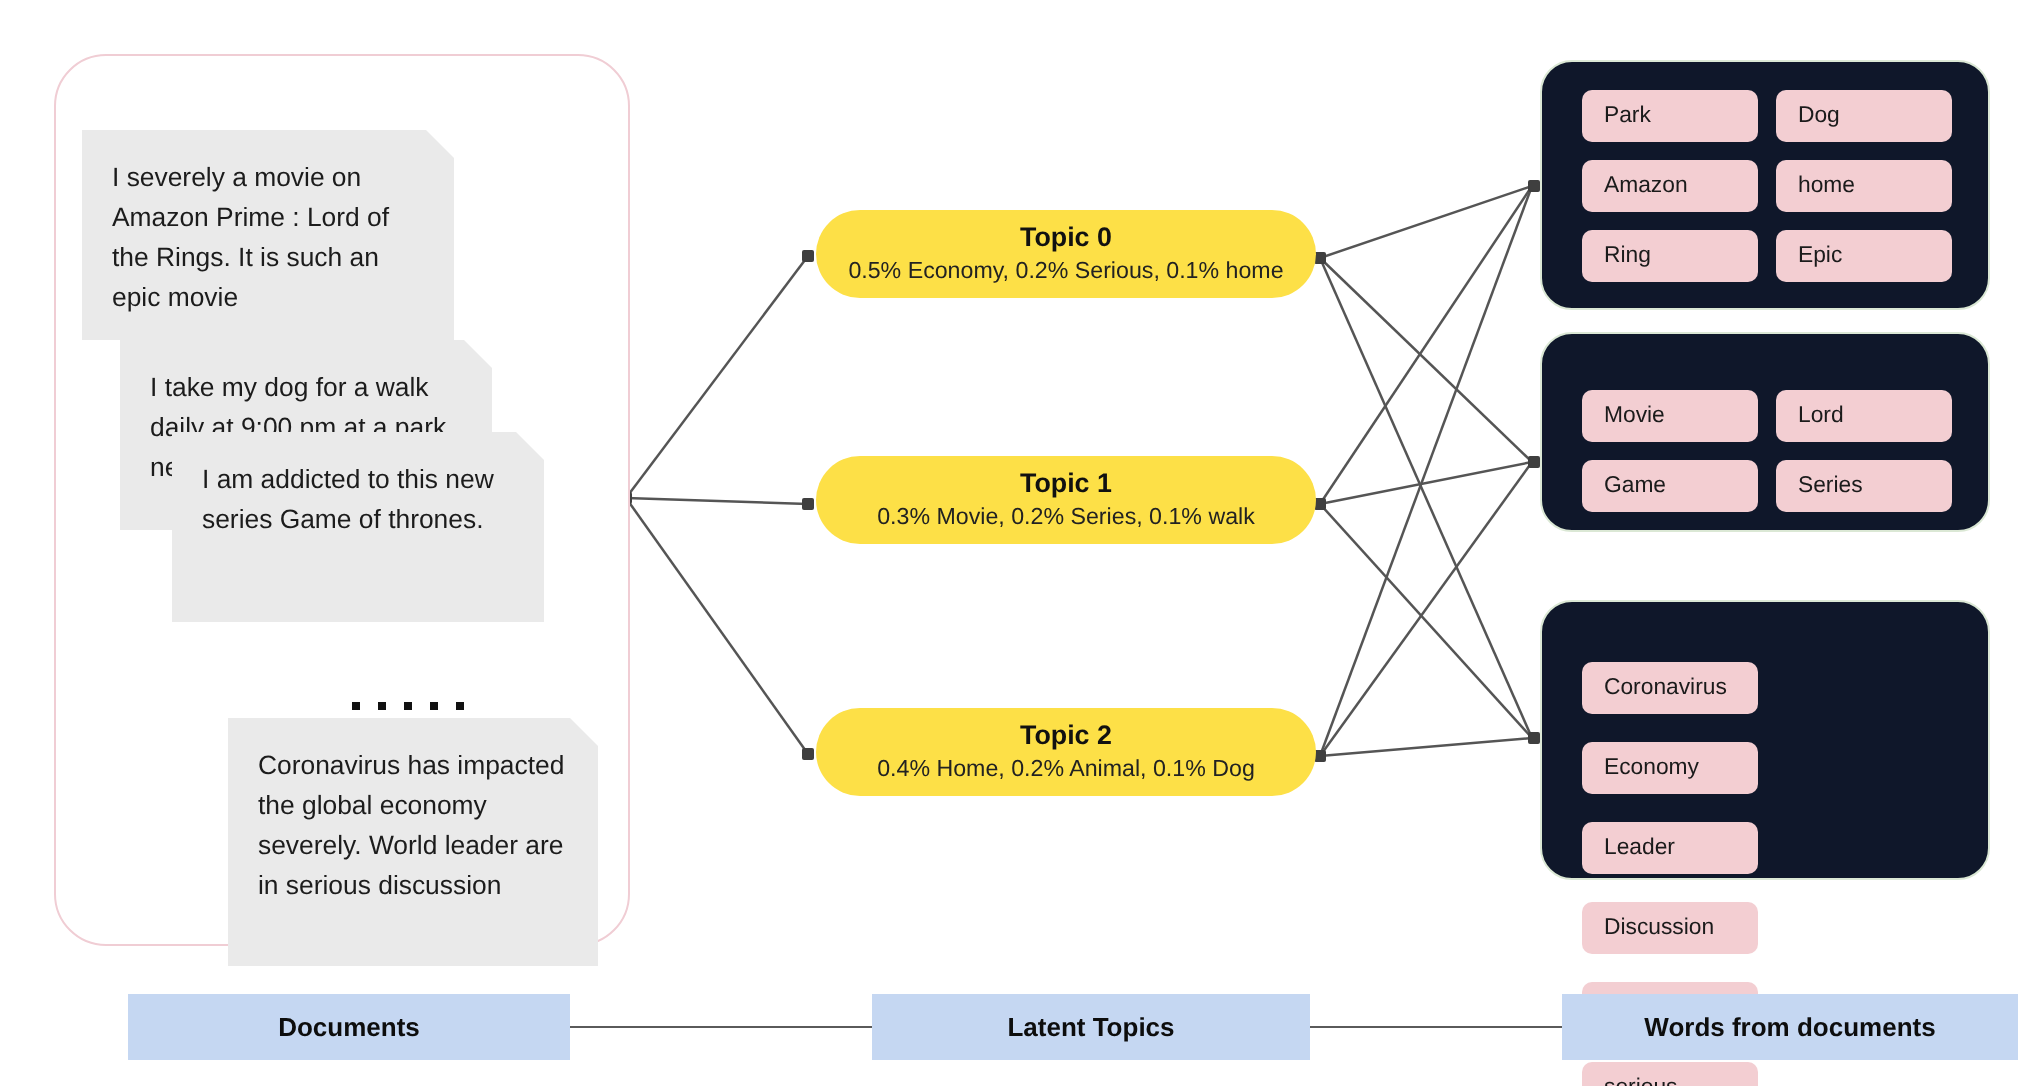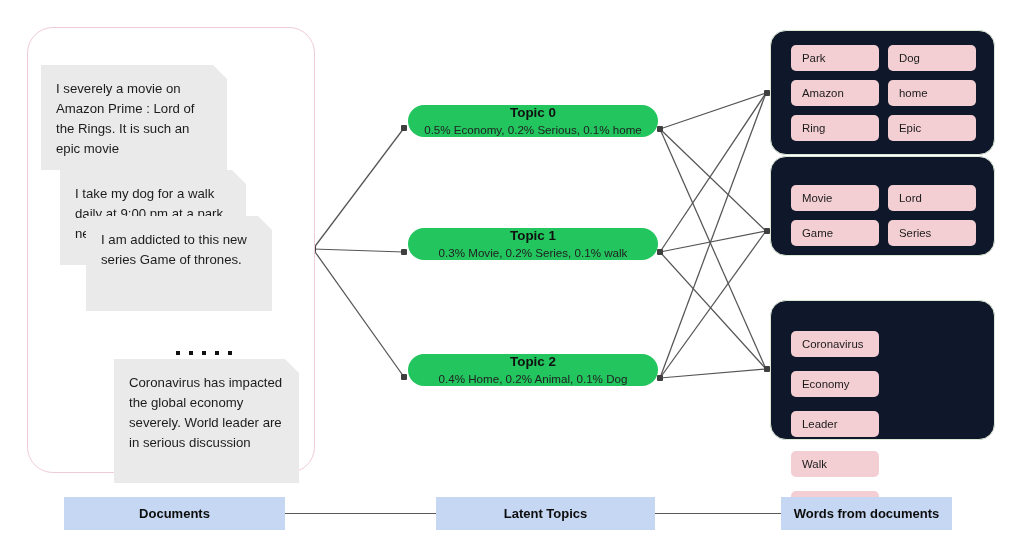--- a/index.html
+++ b/index.html
@@ -73,22 +73,22 @@
     display: block;
     width: 4px;
     height: 4px;
     background: #111111;
   }
 
   
   .topic-pill {
     position: absolute;
     width: 250px;
-    height: 32px;
-    background: #22c55e;
+    height: 44px;
+    background: #fde047;
     border-radius: 24px;
     display: flex;
     flex-direction: column;
     align-items: center;
     justify-content: center;
     z-index: 3;
   }
   .topic-title {
     font-size: 13.4px;
     font-weight: bold;
@@ -111,21 +111,21 @@
     position: absolute;
     left: 770px;
     width: 225px;
     border: 1px solid #dbe8d5;
     border-radius: 16px;
     background: #0f172a;
     box-sizing: border-box;
     z-index: 3;
   }
   #word-group-0 { top: 30px;  height: 125px; }
-  #word-group-1 { top: 156px; height: 100px; }
+  #word-group-1 { top: 166px; height: 100px; }
   #word-group-2 { top: 300px; height: 140px; }
 
   .word-grid {
     position: absolute;
     left: 20px;
     top: 14px;
     width: 186px;
     display: flex;
     flex-wrap: wrap;
     gap: 9px 9px;
@@ -152,21 +152,21 @@
     align-items: center;
     justify-content: center;
     font-size: 13px;
     font-weight: bold;
     color: #0d0d0d;
     z-index: 3;
     text-align: right;
   }
   #legend-documents { left: 64px;  top: 497px; width: 221px; }
   #legend-topics    { left: 436px; top: 497px; width: 219px; }
-  #legend-words     { left: 781px; top: 497px; width: 171px; }
+  #legend-words     { left: 781px; top: 497px; width: 228px; }
 
   .legend-rule {
     position: absolute;
     top: 513px;
     height: 1px;
     background: #5a5a5a;
     z-index: 3;
   }
   #legend-rule-left  { left: 285px; width: 151px; }
   #legend-rule-right { left: 655px; width: 126px; }
@@ -266,20 +266,21 @@
       <div class="word-chip">Game</div>
       <div class="word-chip">Series</div>
     </div>
   </div>
 
   <div class="word-group" id="word-group-2">
     <div class="word-grid" style="gap:14px 25px;margin-top:16px;">
       <div class="word-chip">Coronavirus</div>
       <div class="word-chip">Economy</div>
       <div class="word-chip">Leader</div>
+      <div class="word-chip">Discussion</div>
       <div class="word-chip">Walk</div>
       <div class="word-chip">serious</div>
     </div>
   </div>
 
   <div class="legend-bar" id="legend-documents">Documents</div>
   <div class="legend-rule" id="legend-rule-left"></div>
   <div class="legend-bar" id="legend-topics">Latent Topics</div>
   <div class="legend-rule" id="legend-rule-right"></div>
   <div class="legend-bar" id="legend-words">Words from documents</div>

